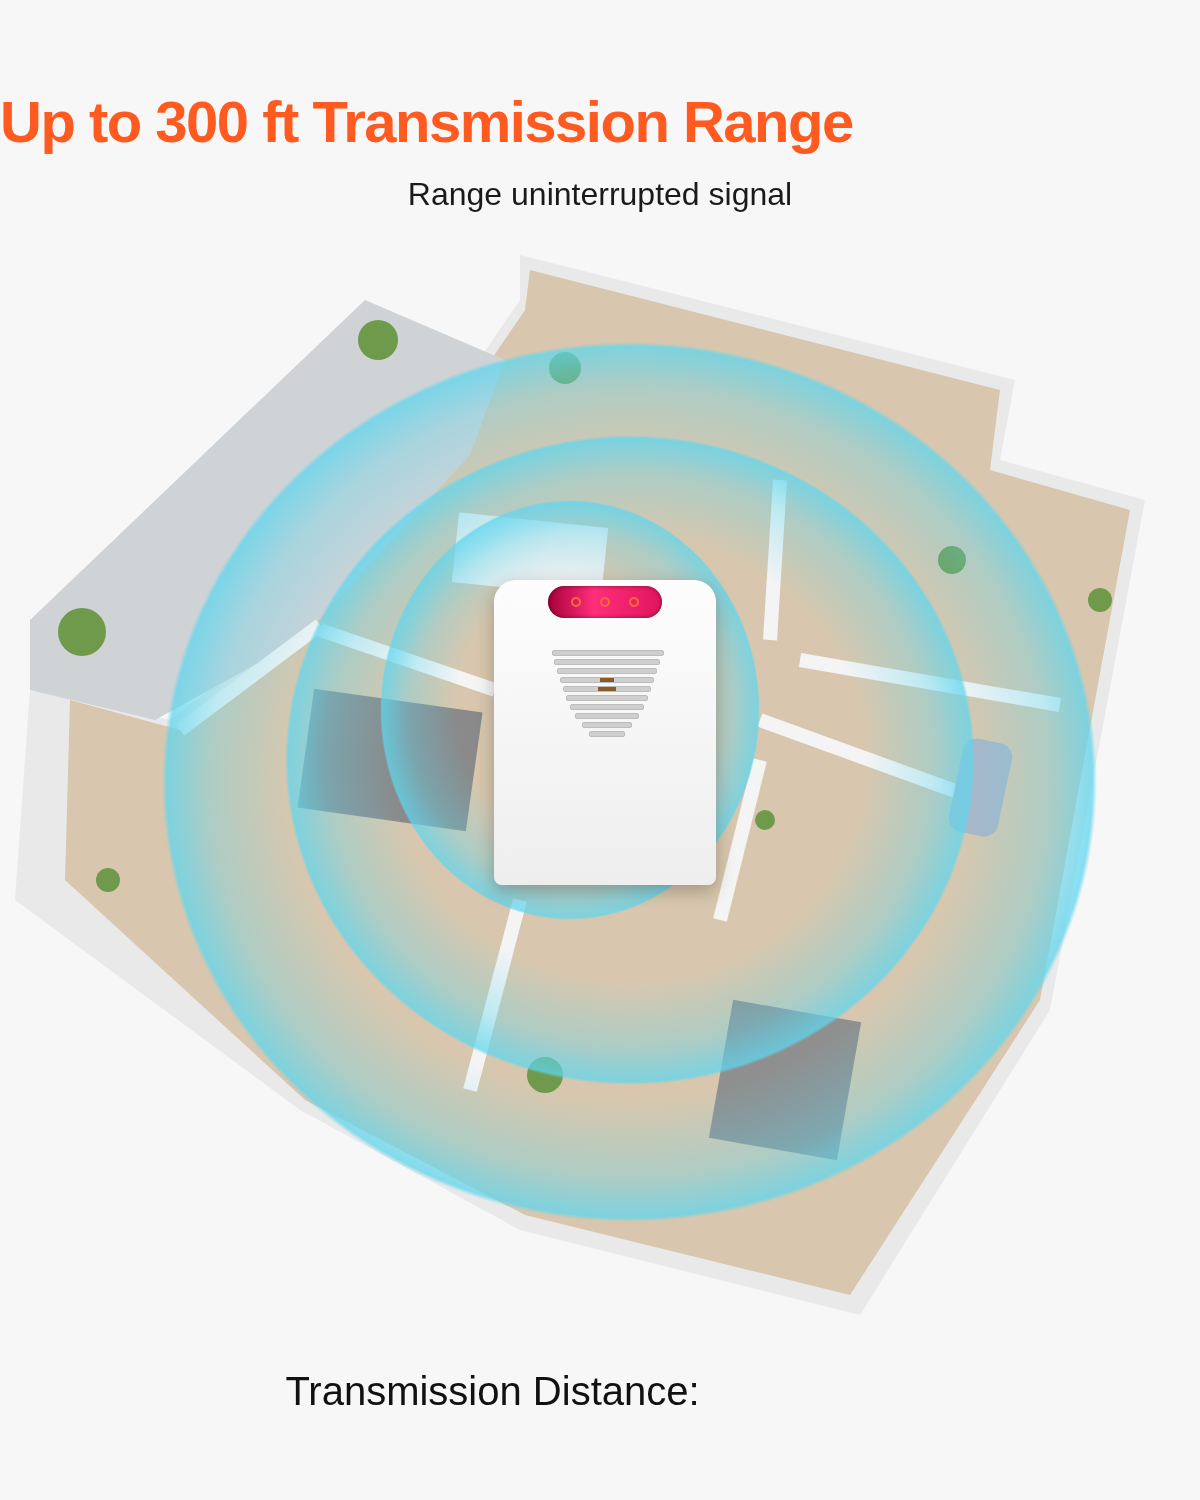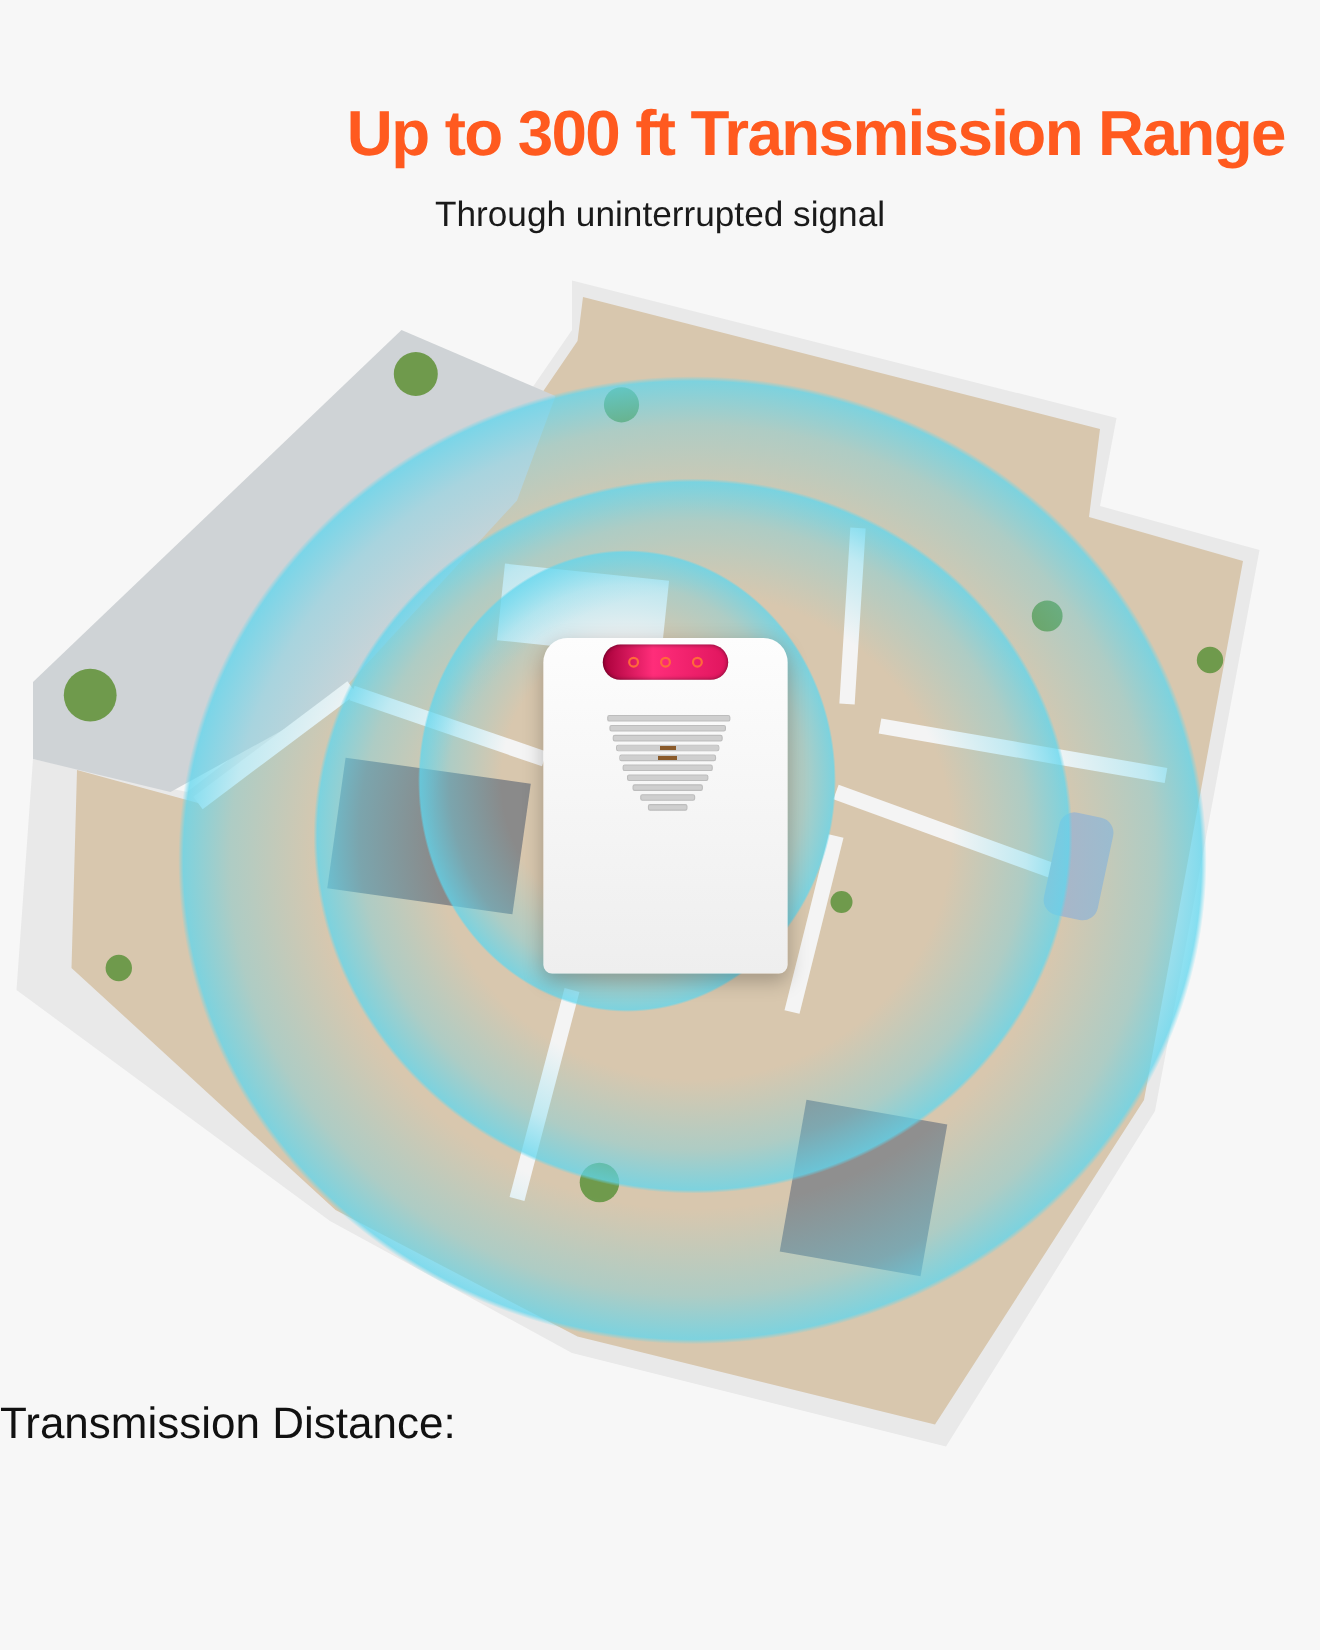--- a/index.html
+++ b/index.html
@@ -1,32 +1,32 @@
 <!DOCTYPE html>
 <html><head>
   <meta charset="utf-8">
   <style>
     html,body{margin:0;padding:0;}
     body{width:1200px;height:1500px;background:#f7f7f7;position:relative;overflow:hidden;font-family:"Liberation Sans",sans-serif;}
-    .title{position:absolute;top:88px;left:0;width:1168px;text-align:right;font-size:58px;font-weight:bold;color:#ff5a1f;letter-spacing:-1.5px;margin:0;}
+    .title{position:absolute;top:88px;left:0;width:1168px;text-align:left;font-size:58px;font-weight:bold;color:#ff5a1f;letter-spacing:-1.5px;margin:0;}
     .subtitle{position:absolute;top:176px;left:0;width:1200px;text-align:center;font-size:32px;color:#1a1a1a;margin:0;}
     .scene{position:absolute;left:0;top:240px;width:1200px;height:1080px;}
-    .footer{position:absolute;top:1268px;left:0;width:985px;text-align:left;color:#111;font-size:40px;line-height:52px;}
+    .footer{position:absolute;top:1365px;left:0;width:985px;text-align:center;color:#111;font-size:40px;line-height:52px;}
     .ring{position:absolute;border-radius:50%;}
     .device{position:absolute;left:494px;top:580px;width:222px;height:305px;background:linear-gradient(180deg,#fdfdfd,#eeeeee);border-radius:22px 22px 8px 8px;box-shadow:0 6px 18px rgba(0,0,0,.25);}
     .led-bar{position:absolute;left:54px;top:6px;width:114px;height:32px;border-radius:16px;background:linear-gradient(90deg,#a8003a,#ff2d7a 40%,#e0155e);box-shadow:inset 0 0 4px rgba(0,0,0,.5);display:flex;justify-content:space-around;align-items:center;padding:0 14px;box-sizing:border-box;}
     .led{width:10px;height:10px;border-radius:50%;border:2px solid #ff6a3a;box-sizing:border-box;}
     .grille{position:absolute;left:58px;top:70px;width:110px;}
     .slot{height:4px;background:#cfcfcf;border:1px solid #bdbdbd;border-radius:2px;margin:0 auto 3px;}
   </style>
 </head>
 <body>
 
 <h1 class="title">Up to 300 ft Transmission Range</h1>
-<p class="subtitle">Through uninterrupted signal</p>
+<p class="subtitle">Range uninterrupted signal</p>
 
 <div class="scene">
   <svg width="1200" height="1080" viewBox="0 240 1200 1080" style="position:absolute;left:0;top:0;">
 
     <polygon points="520,255 1015,380 1000,460 1145,500 1050,1010 860,1315 520,1230 300,1110 15,900 30,690 170,720 300,620 520,300" fill="#e9e9e9"></polygon>
     <polygon points="530,270 1000,390 990,470 1130,510 1040,1000 850,1295 525,1215 305,1100 65,880 70,700 180,730 310,625 525,310" fill="#d8c7ae"></polygon>
 
     <polygon points="365,300 505,360 470,455 300,640 155,720 30,690 30,620" fill="#cfd3d6"></polygon>
 
     <g stroke="#f4f4f4" stroke-width="14" fill="none">

